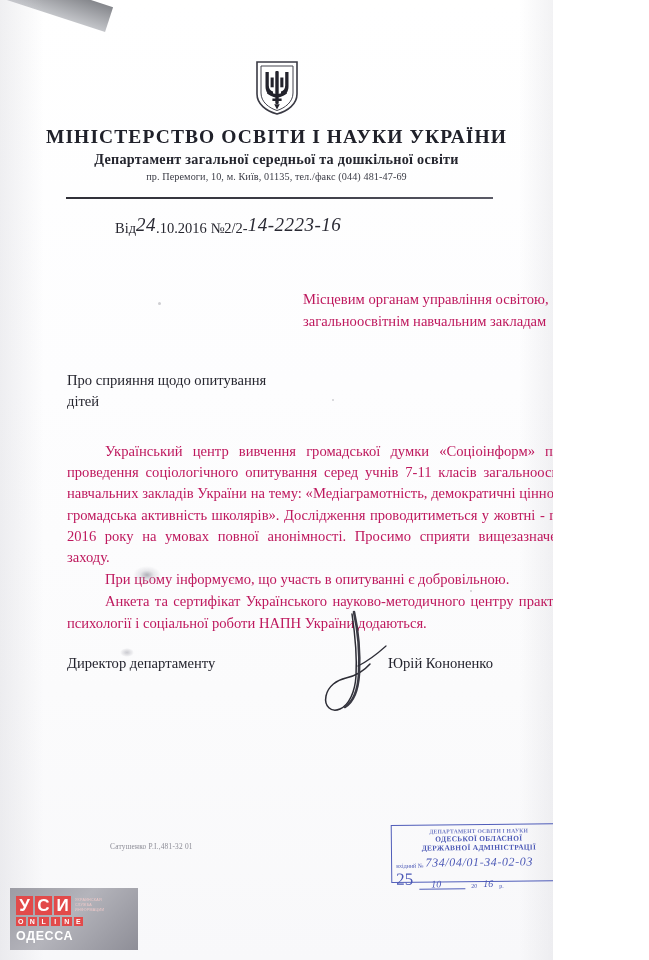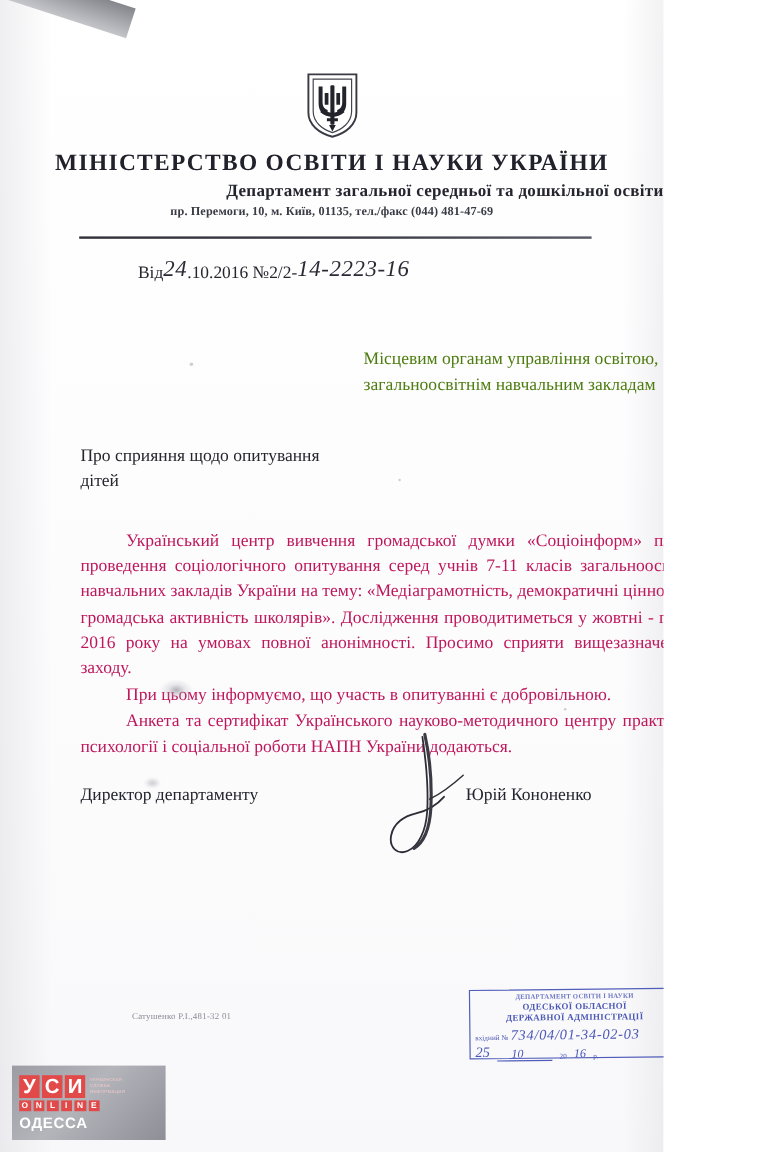--- a/index.html
+++ b/index.html
@@ -71,25 +71,24 @@
     margin-bottom: 3px;
     white-space: nowrap;
   }
   .department {
     font-family: "Liberation Serif", serif;
     font-weight: bold;
     font-size: 14.2px;
     letter-spacing: .25px;
     color: #24252e;
     margin-bottom: 3px;
-    text-align: right;
   }
   .address {
     font-family: "Liberation Serif", serif;
-    font-weight: bold;
+    font-weight: normal;
     font-size: 10.2px;
     letter-spacing: .1px;
     color: #3a3b45;
   }
   .rule {
     position: absolute;
     left: 66px;
     right: 60px;
     top: 197px;
     height: 2px;
@@ -127,21 +126,21 @@
   .bl-1 { width: 96px; }
   .bl-2 { width: 106px; }
 
   
   .addressee {
     position: absolute;
     left: 303px;
     top: 288px;
     font-size: 14.6px;
     line-height: 22px;
-    color: #4d7c0f;
+    color: #be185d;
   }
 
   
   .subject {
     position: absolute;
     left: 67px;
     top: 370px;
     font-size: 14.6px;
     line-height: 21px;
     color: #26262f;
@@ -243,22 +242,21 @@
     top: 2px;
   }
   .stamp-row5 {
     display: flex;
     align-items: flex-end;
     gap: 6px;
     font-size: 6px;
     margin-top: 1px;
   }
   .stamp-day {
-    font-style: italic;
-    font-size: 12px;
+    font-size: 17px;
   }
   .stamp-underline {
     display: inline-block;
     border-bottom: 1px solid #4250b4;
     width: 46px;
     height: 8px;
     position: relative;
   }
   .stamp-mo {
     position: absolute;

